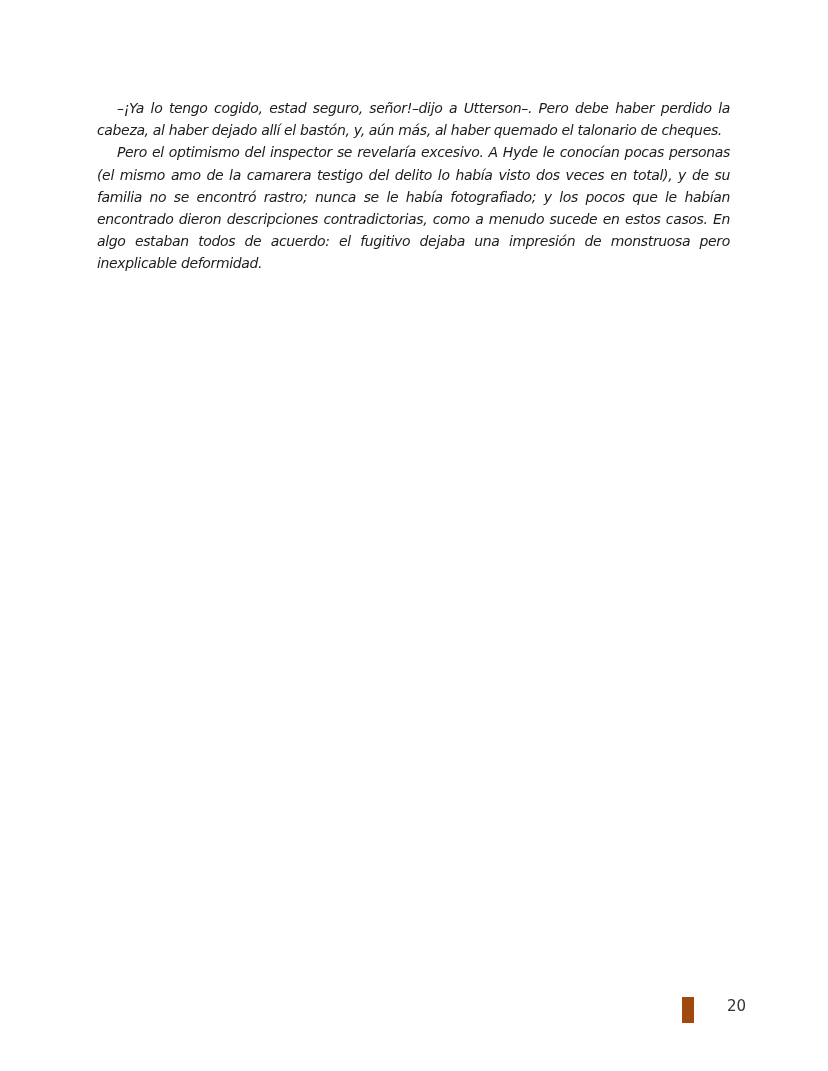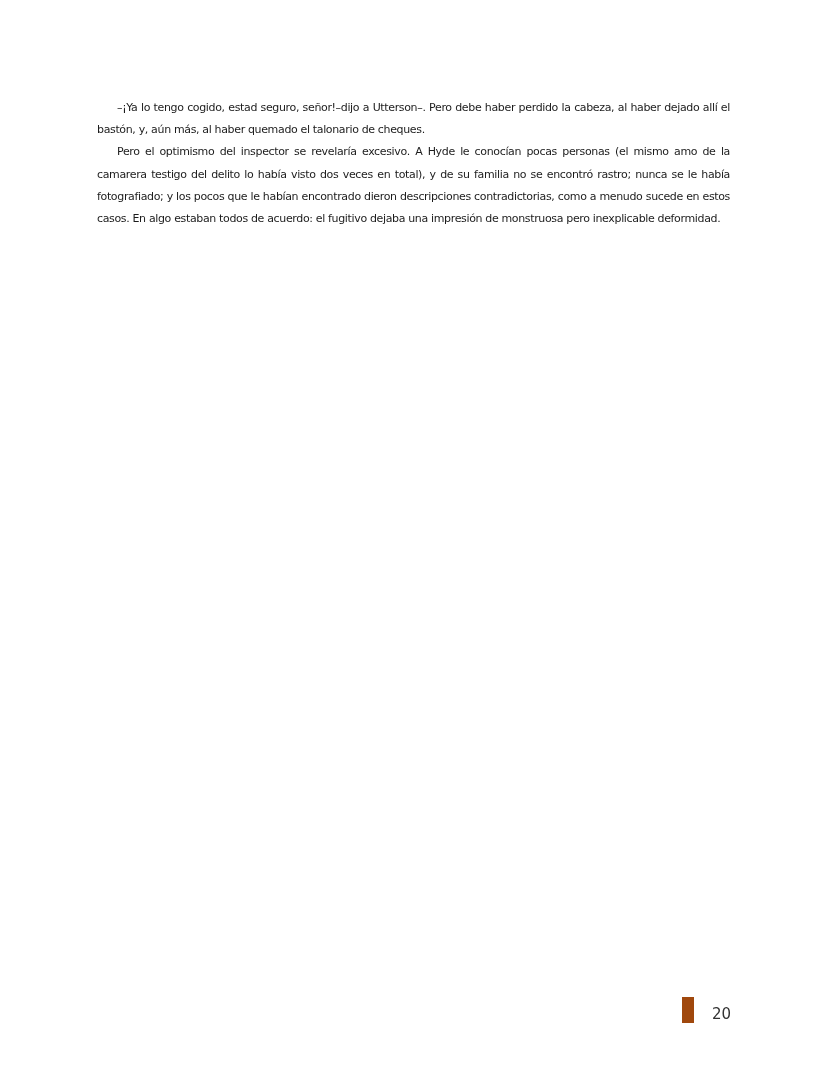--- a/index.html
+++ b/index.html
@@ -13,36 +13,38 @@
       position: relative;
       overflow: hidden;
       font-family: "DejaVu Sans", sans-serif;
       color: #1c1c1c;
     }
     .page-body {
       position: absolute;
       left: 97px;
       top: 97px;
       width: 633px;
-      font-size: 11px;
+      font-size: 14px;
       line-height: 22.2px;
       letter-spacing: -0.35px;
+      font-style: italic;
     }
     .para {
       margin: 0;
       text-indent: 20px;
       text-align: justify;
     }
     .footer {
       position: absolute;
       left: 682px;
       top: 997px;
       height: 26px;
       display: flex;
-      align-items: flex-end;
+      align-items: flex-start;
+      gap: 15px;
     }
     .page-marker {
       width: 12px;
       height: 26px;
       background: #a0480d;
       margin-right: 18px;
     }
     .page-number {
       font-size: 15px;
       color: #333333;

